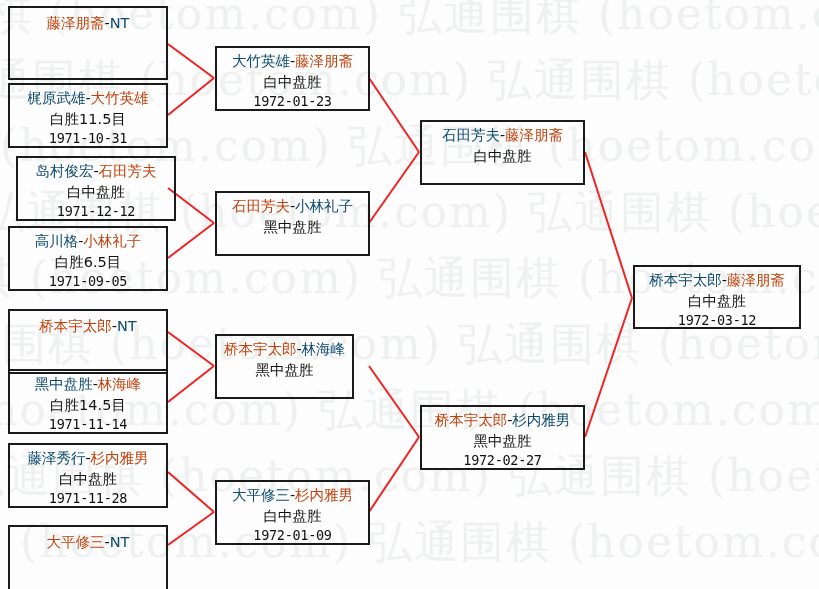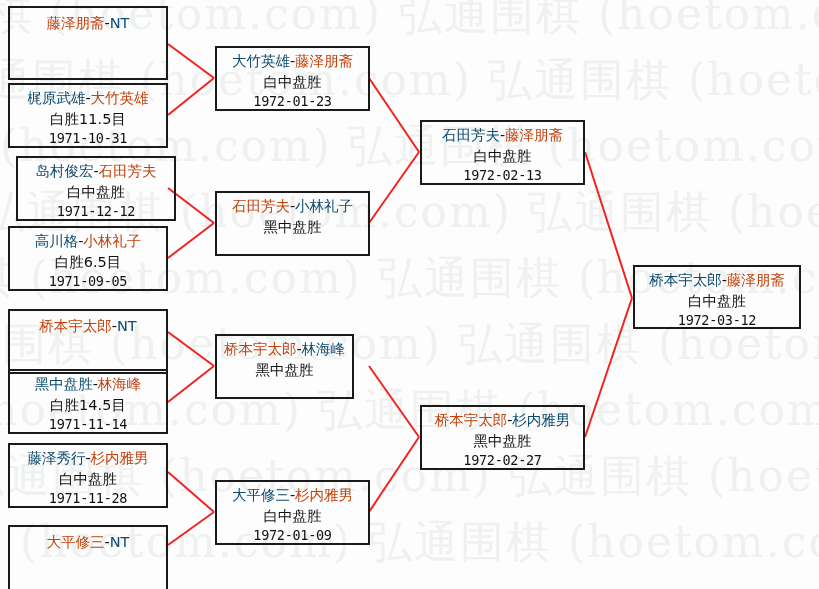--- a/index.html
+++ b/index.html
@@ -206,21 +206,20 @@
     </div>
     <div class="result">白中盘胜</div>
     <div class="date">1972-01-09</div>
   </div>
 
   <div class="node" style="left:420px; top:120px; width:165px; height:65px;">
     <div class="pair">
       <span class="n-left lose">石田芳夫</span><span class="sep">-</span><span class="n-right win">藤泽朋斋</span>
     </div>
     <div class="result">白中盘胜</div>
-    <div class="date">1972-02-13</div>
   </div>
 
   <div class="node" style="left:420px; top:405px; width:165px; height:65px;">
     <div class="pair">
       <span class="n-left win">桥本宇太郎</span><span class="sep">-</span><span class="n-right lose">杉内雅男</span>
     </div>
     <div class="result">黑中盘胜</div>
     <div class="date">1972-02-27</div>
   </div>
 

